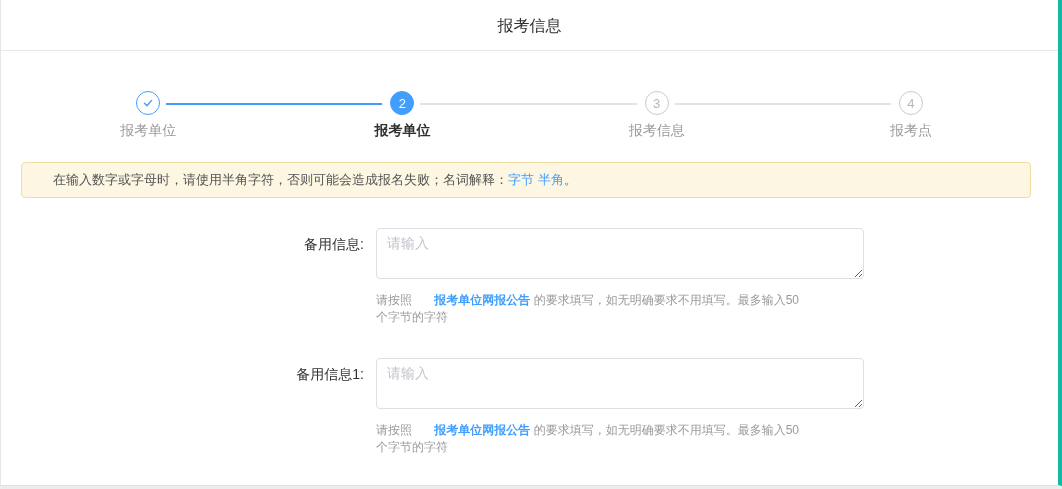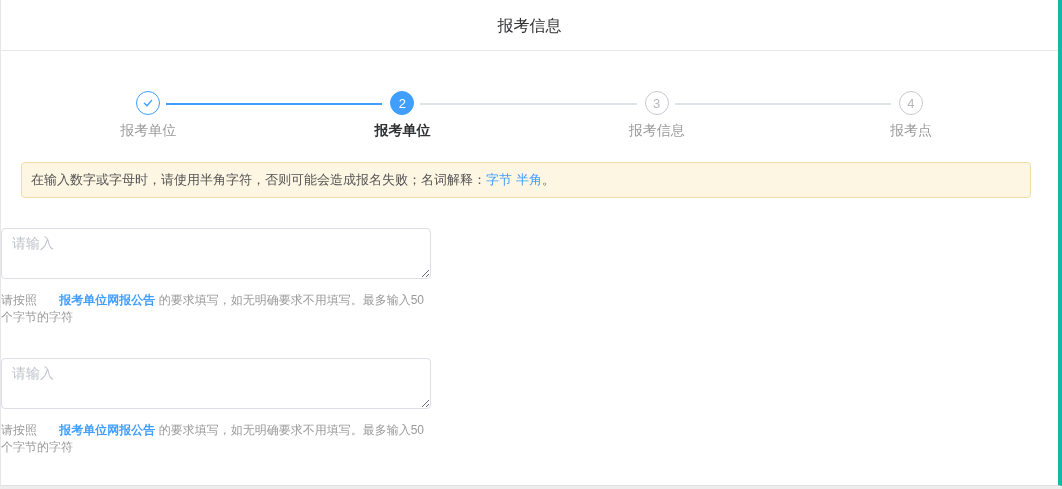--- a/index.html
+++ b/index.html
@@ -32,36 +32,36 @@
   .step.pending .step-circle{ border: 1px solid #c8cad0; color: #b4b7bd; }
   .step-label { margin-top: 7px; font-size: 14px; color: #9a9a9a; }
   .step.active .step-label { color: #303133; font-weight: bold; }
   .connector {
     position: absolute; top: 12px; left: calc(50% + 18px);
     width: calc(100% - 38px); height: 2px; background: #dfe4ea; z-index: 1;
   }
   .connector.blue { background: #409eff; }
   
   .alert {
-    margin: 22px 27px 4px 20px; padding: 8px 9px;
+    margin: 22px 27px 4px 20px; padding: 8px 31px;
     background: #fdf6e3; border: 1px solid #f1dda4; border-radius: 4px;
     font-size: 13px; color: #545454; line-height: 18px;
   }
   .alert a { color: #409eff; text-decoration: none; }
   .alert .lnk2 { margin-left: 4px; }
   
   .form { margin-top: 30px; }
   .form-row { display: flex; margin-bottom: 32px; }
   .form-label {
     flex: 0 0 375px; text-align: right; padding-right: 12px; padding-top: 8px;
     font-size: 14px; color: #303133;
   }
   .form-control { width: 430px; }
   textarea {
-    width: 430px; height: 51px; resize: both;
+    width: 488px; height: 51px; resize: both;
     border: 1px solid #dcdfe6; border-radius: 4px;
     padding: 6px 10px; font-size: 14px; color: #303133;
     font-family: "Liberation Sans", "DejaVu Sans", sans-serif;
     outline: none;
   }
   textarea::placeholder { color: #c0c4cc; }
   .help { margin-top: 9px; font-size: 12px; color: #9a9a9a; }
   .help a { color: #409eff; text-decoration: none; font-weight: bold; margin-left: 19px; }
   
   .actions { display: flex; align-items: center; margin: 30px 0 0 387px; }
@@ -102,27 +102,29 @@
       <div class="step-circle">4</div>
       <div class="step-label">报考点</div>
     </div>
   </div>
 
   <div class="alert"><span>在输入数字或字母时，请使用半角字符，否则可能会造成报名失败；名词解释：</span><a href="#">字节</a><a href="#" class="lnk2">半角</a><span>。</span></div>
 
   <div class="form">
 
     <div class="form-row">
+      <div class="form-label">备用信息:</div>
       <div class="form-control">
         <textarea placeholder="请输入" style=""></textarea>
         <div class="help"><span>请按照 </span><a href="#">报考单位网报公告</a><span> 的要求填写，如无明确要求不用填写。最多输入50个字节的字符</span></div>
       </div>
     </div>
 
     <div class="form-row">
+      <div class="form-label">备用信息1:</div>
       <div class="form-control">
         <textarea placeholder="请输入" style=""></textarea>
         <div class="help"><span>请按照 </span><a href="#">报考单位网报公告</a><span> 的要求填写，如无明确要求不用填写。最多输入50个字节的字符</span></div>
       </div>
     </div>
 
     <div class="actions">
 
       <div class="watermark">
         <svg width="42" height="38" viewBox="0 0 42 38">

